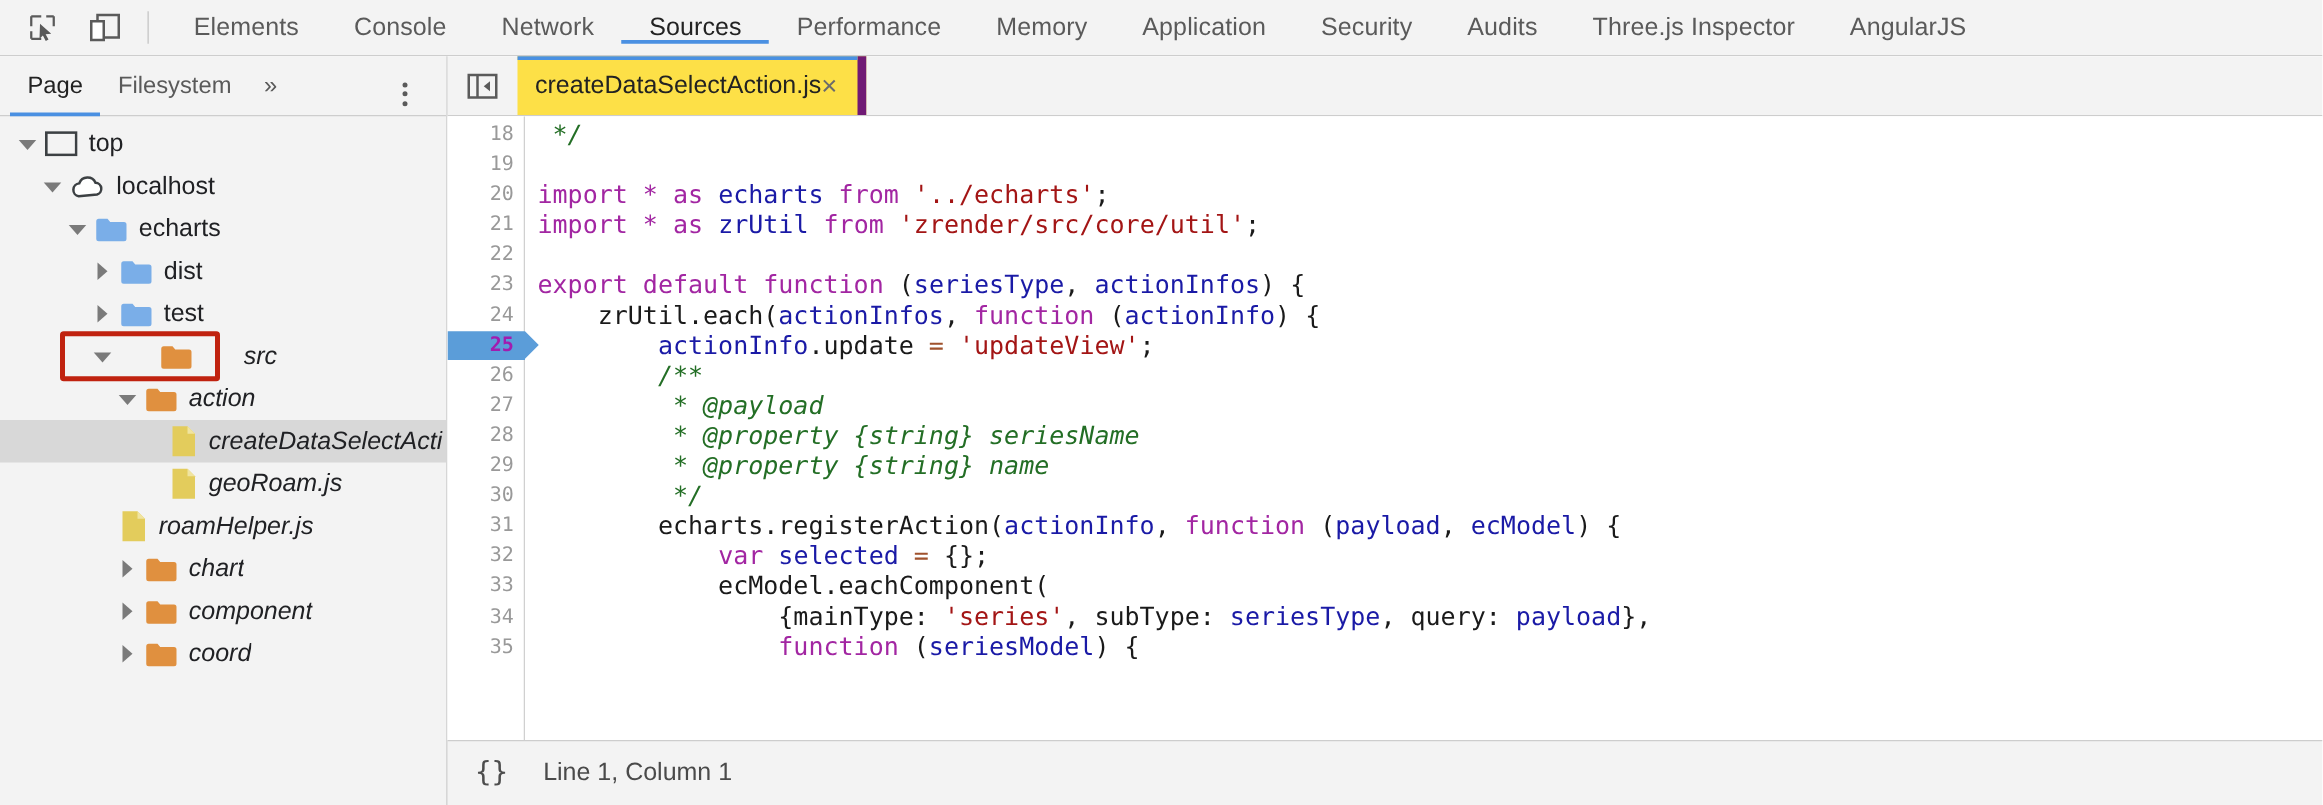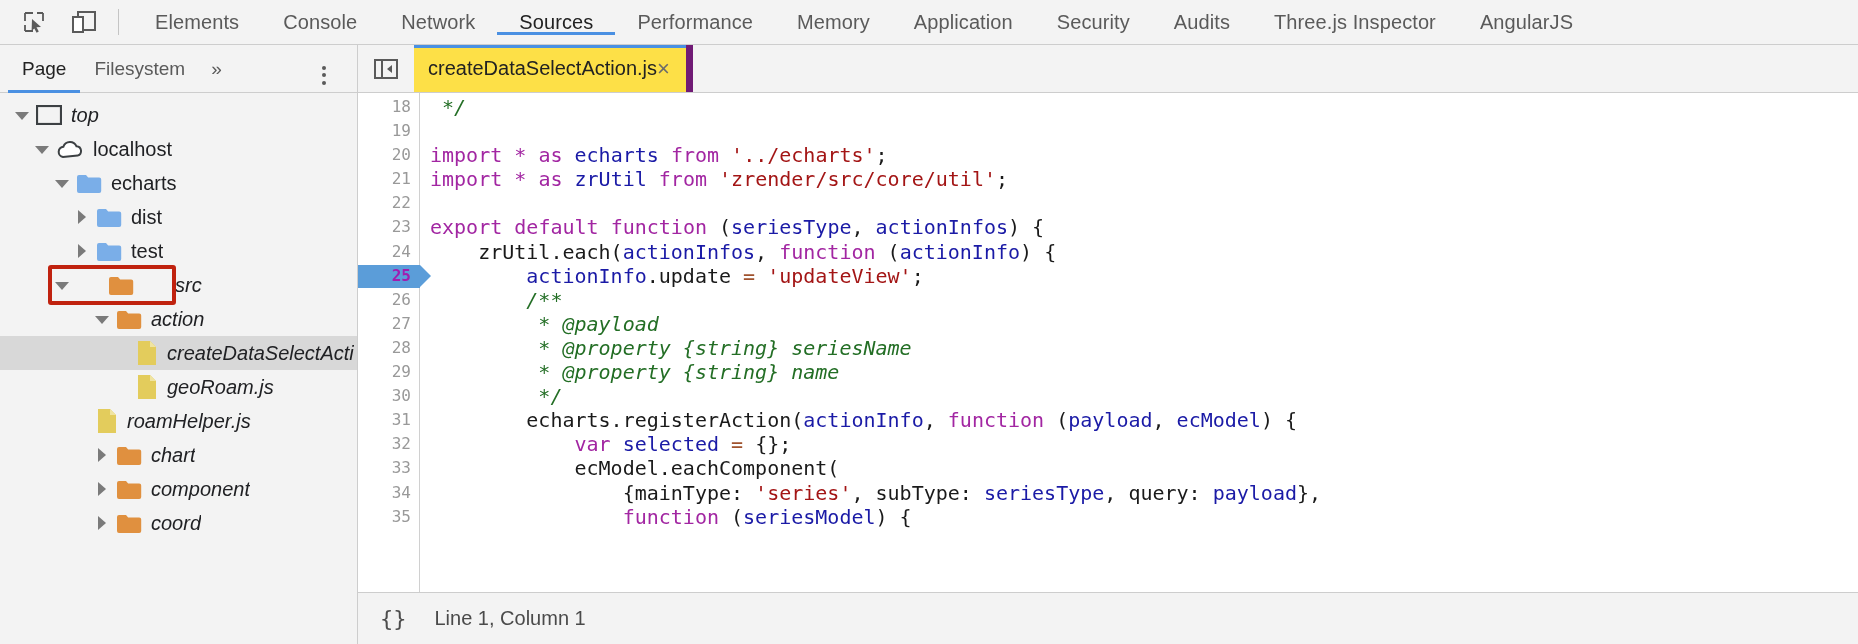--- a/index.html
+++ b/index.html
@@ -353,21 +353,21 @@
       <div class="nav-tab active">Page</div>
       <div class="nav-tab">Filesystem</div>
       <div class="nav-more">»</div>
       <div class="nav-kebab">
         <span></span>
           <span></span>
           <span></span>
       </div>
     </div>
     <div class="file-tree" id="file-tree">
-        <div class="tree-row" style="padding-left: 14px; font-style: italic;">
+        <div class="tree-row" style="padding-left: 14px;">
           <span class="twisty open"></span>
           <span class="ic">
             <svg width="26" height="20" viewBox="0 0 26 20">
               <rect x="1" y="1" width="24" height="18" fill="none" stroke="#3c4043" stroke-width="2.2"></rect>
             </svg>
           </span>
           <span class="tree-label">top</span>
         </div>
         <div class="tree-row" style="padding-left: 34px;">
           <span class="twisty open"></span>
@@ -398,21 +398,21 @@
         </div>
         <div class="tree-row" style="padding-left: 74px;">
           <span class="twisty closed"></span>
           <span class="ic">
             <svg width="26" height="21" viewBox="0 0 26 21">
               <path d="M1 4 a2 2 0 0 1 2 -2 h7 l2.2 2.6 h11 a2 2 0 0 1 2 2 v11.4 a2 2 0 0 1 -2 2 h-20.2 a2 2 0 0 1 -2 -2 Z" fill="#7aaee8"></path>
             </svg>
           </span>
           <span class="tree-label">test</span>
         </div>
-        <div class="tree-row" style="padding-left: 54px; gap: 32px;">
+        <div class="tree-row" style="padding-left: 74px; gap: 32px;">
           <span class="twisty open"></span>
           <span class="ic">
             <svg width="26" height="21" viewBox="0 0 26 21">
               <path d="M1 4 a2 2 0 0 1 2 -2 h7 l2.2 2.6 h11 a2 2 0 0 1 2 2 v11.4 a2 2 0 0 1 -2 2 h-20.2 a2 2 0 0 1 -2 -2 Z" fill="#e0903f"></path>
             </svg>
           </span>
           <span class="tree-label label-italic">src</span>
         </div>
         <div class="tree-row" style="padding-left: 94px;">
           <span class="twisty open"></span>

